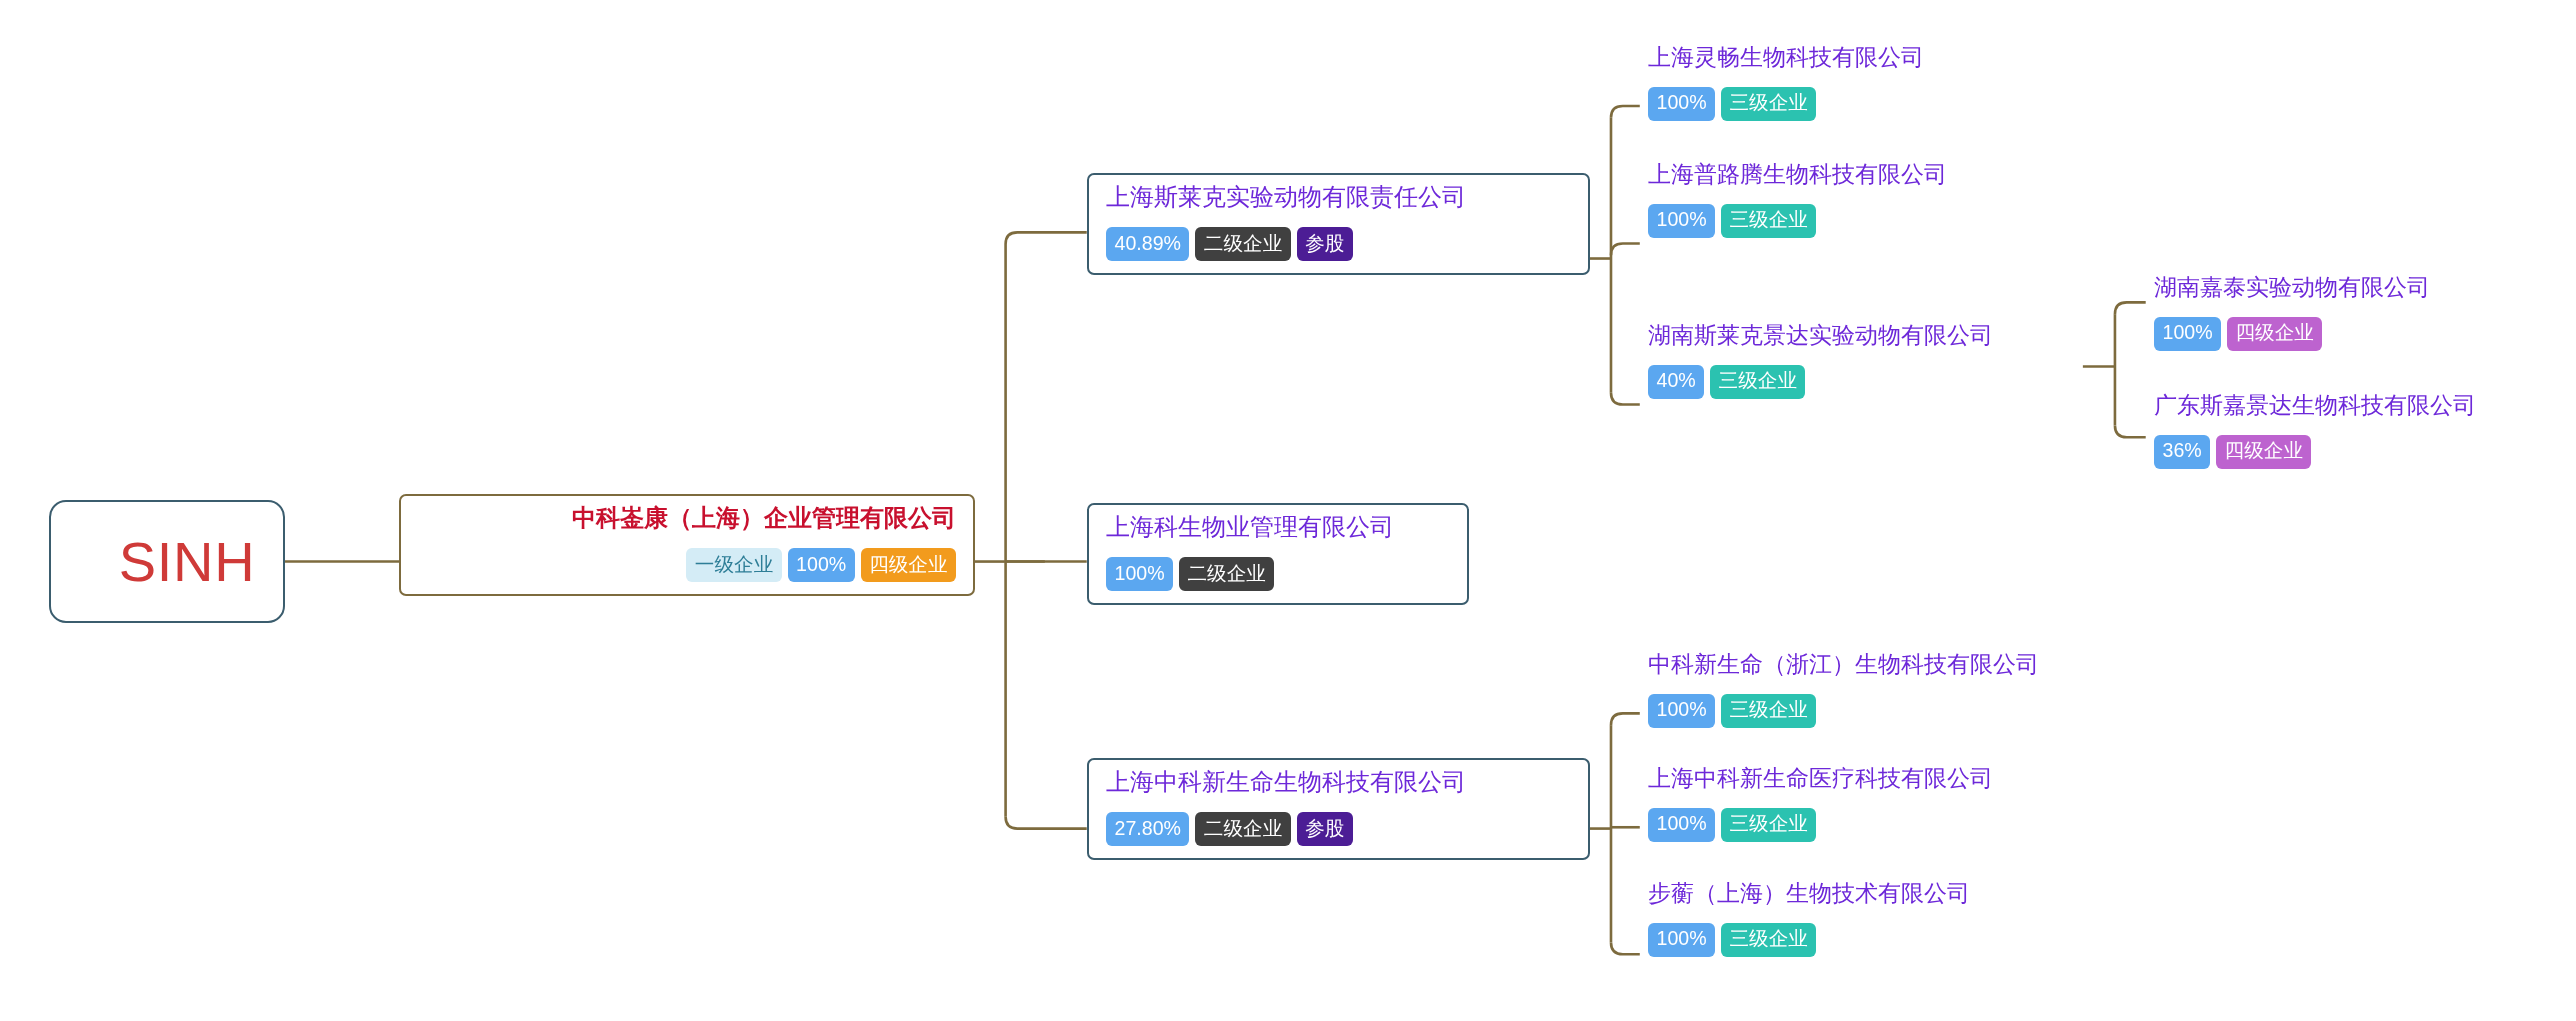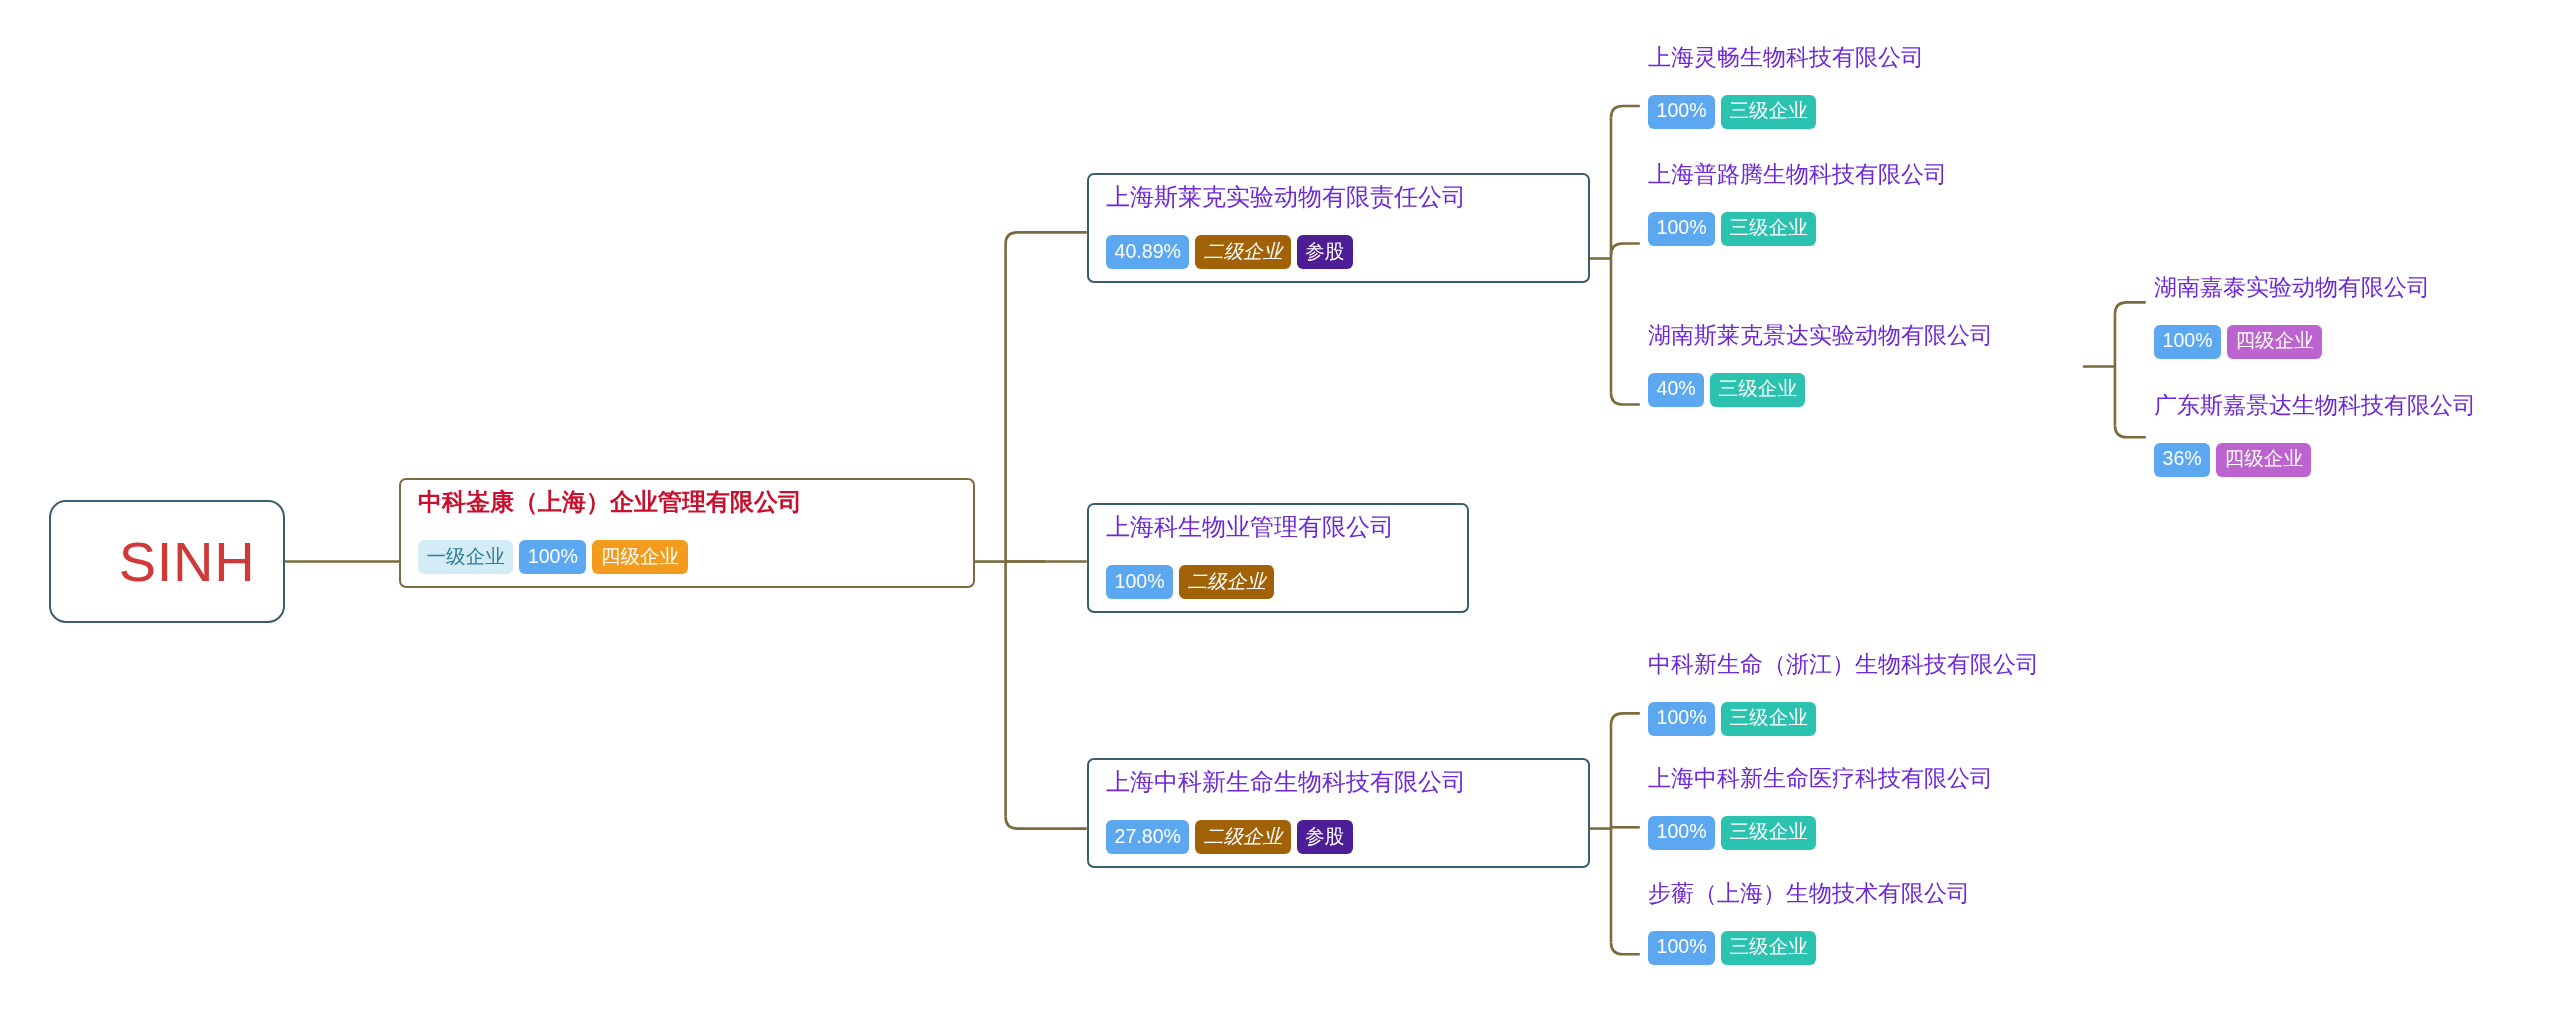--- a/index.html
+++ b/index.html
@@ -35,28 +35,28 @@
     color:#6d28d9;font-size:24px;line-height:1.12;white-space:nowrap;
     font-weight:400;
   }
   .title.root-title{color:#c8102e;font-weight:bold;}
 
   
   .plain{display:flex;flex-direction:column;align-items:flex-start;}
   .plain .title{font-size:23px;}
 
   
-  .badges{display:flex;gap:5.9px;margin-top:24px;}
+  .badges{display:flex;gap:5.9px;margin-top:16px;}
   .badge{
     border-radius:5.9px;color:#ffffff;font-size:19.6px;line-height:1;
     padding:6.5px 8.5px 7.9px 8.5px;white-space:nowrap;display:inline-block;
   }
   .b-pct   {background:#5ba7f0;}
   .b-l1    {background:#d4ecf6;color:#2e7e97;}
-  .b-l2    {background:#a16207;font-style:italic;}
+  .b-l2    {background:#404040;}
   .b-l3    {background:#2bc2b0;}
   .b-l4    {background:#bd63cf;}
   .b-am    {background:#f29b1d;}
   .b-share {background:#4c1d95;}
 </style>
 </head>
 <body>
 
 <div id="canvas">
 
@@ -89,21 +89,21 @@
       <path d="M2461,1108 q0,-18 18,-18 L2505,1090"></path>
       <path d="M2461,1264 L2505,1264"></path>
       <path d="M2461,1440 q0,18 18,18 L2505,1458"></path>
     </g>
   </svg>
 
   <div class="node logo-box" style="left:49px;top:500px;width:236px;height:123px;padding-left:40px;">
     <span class="logo-text">SINH</span>
   </div>
 
-  <div class="node boxed root" style="left:399px;top:478px;width:576px;">
+  <div class="node boxed root" style="left:399px;top:494px;width:576px;align-items:flex-end;">
     <div class="title root-title">中科崟康（上海）企业管理有限公司</div>
     <div class="badges">
       <span class="badge b-l1">一级企业</span>
       <span class="badge b-pct">100%</span>
       <span class="badge b-am">四级企业</span>
     </div>
   </div>
 
   <div class="node boxed" style="left:1087px;top:173px;width:503px;">
     <div class="title">上海斯莱克实验动物有限责任公司</div>

